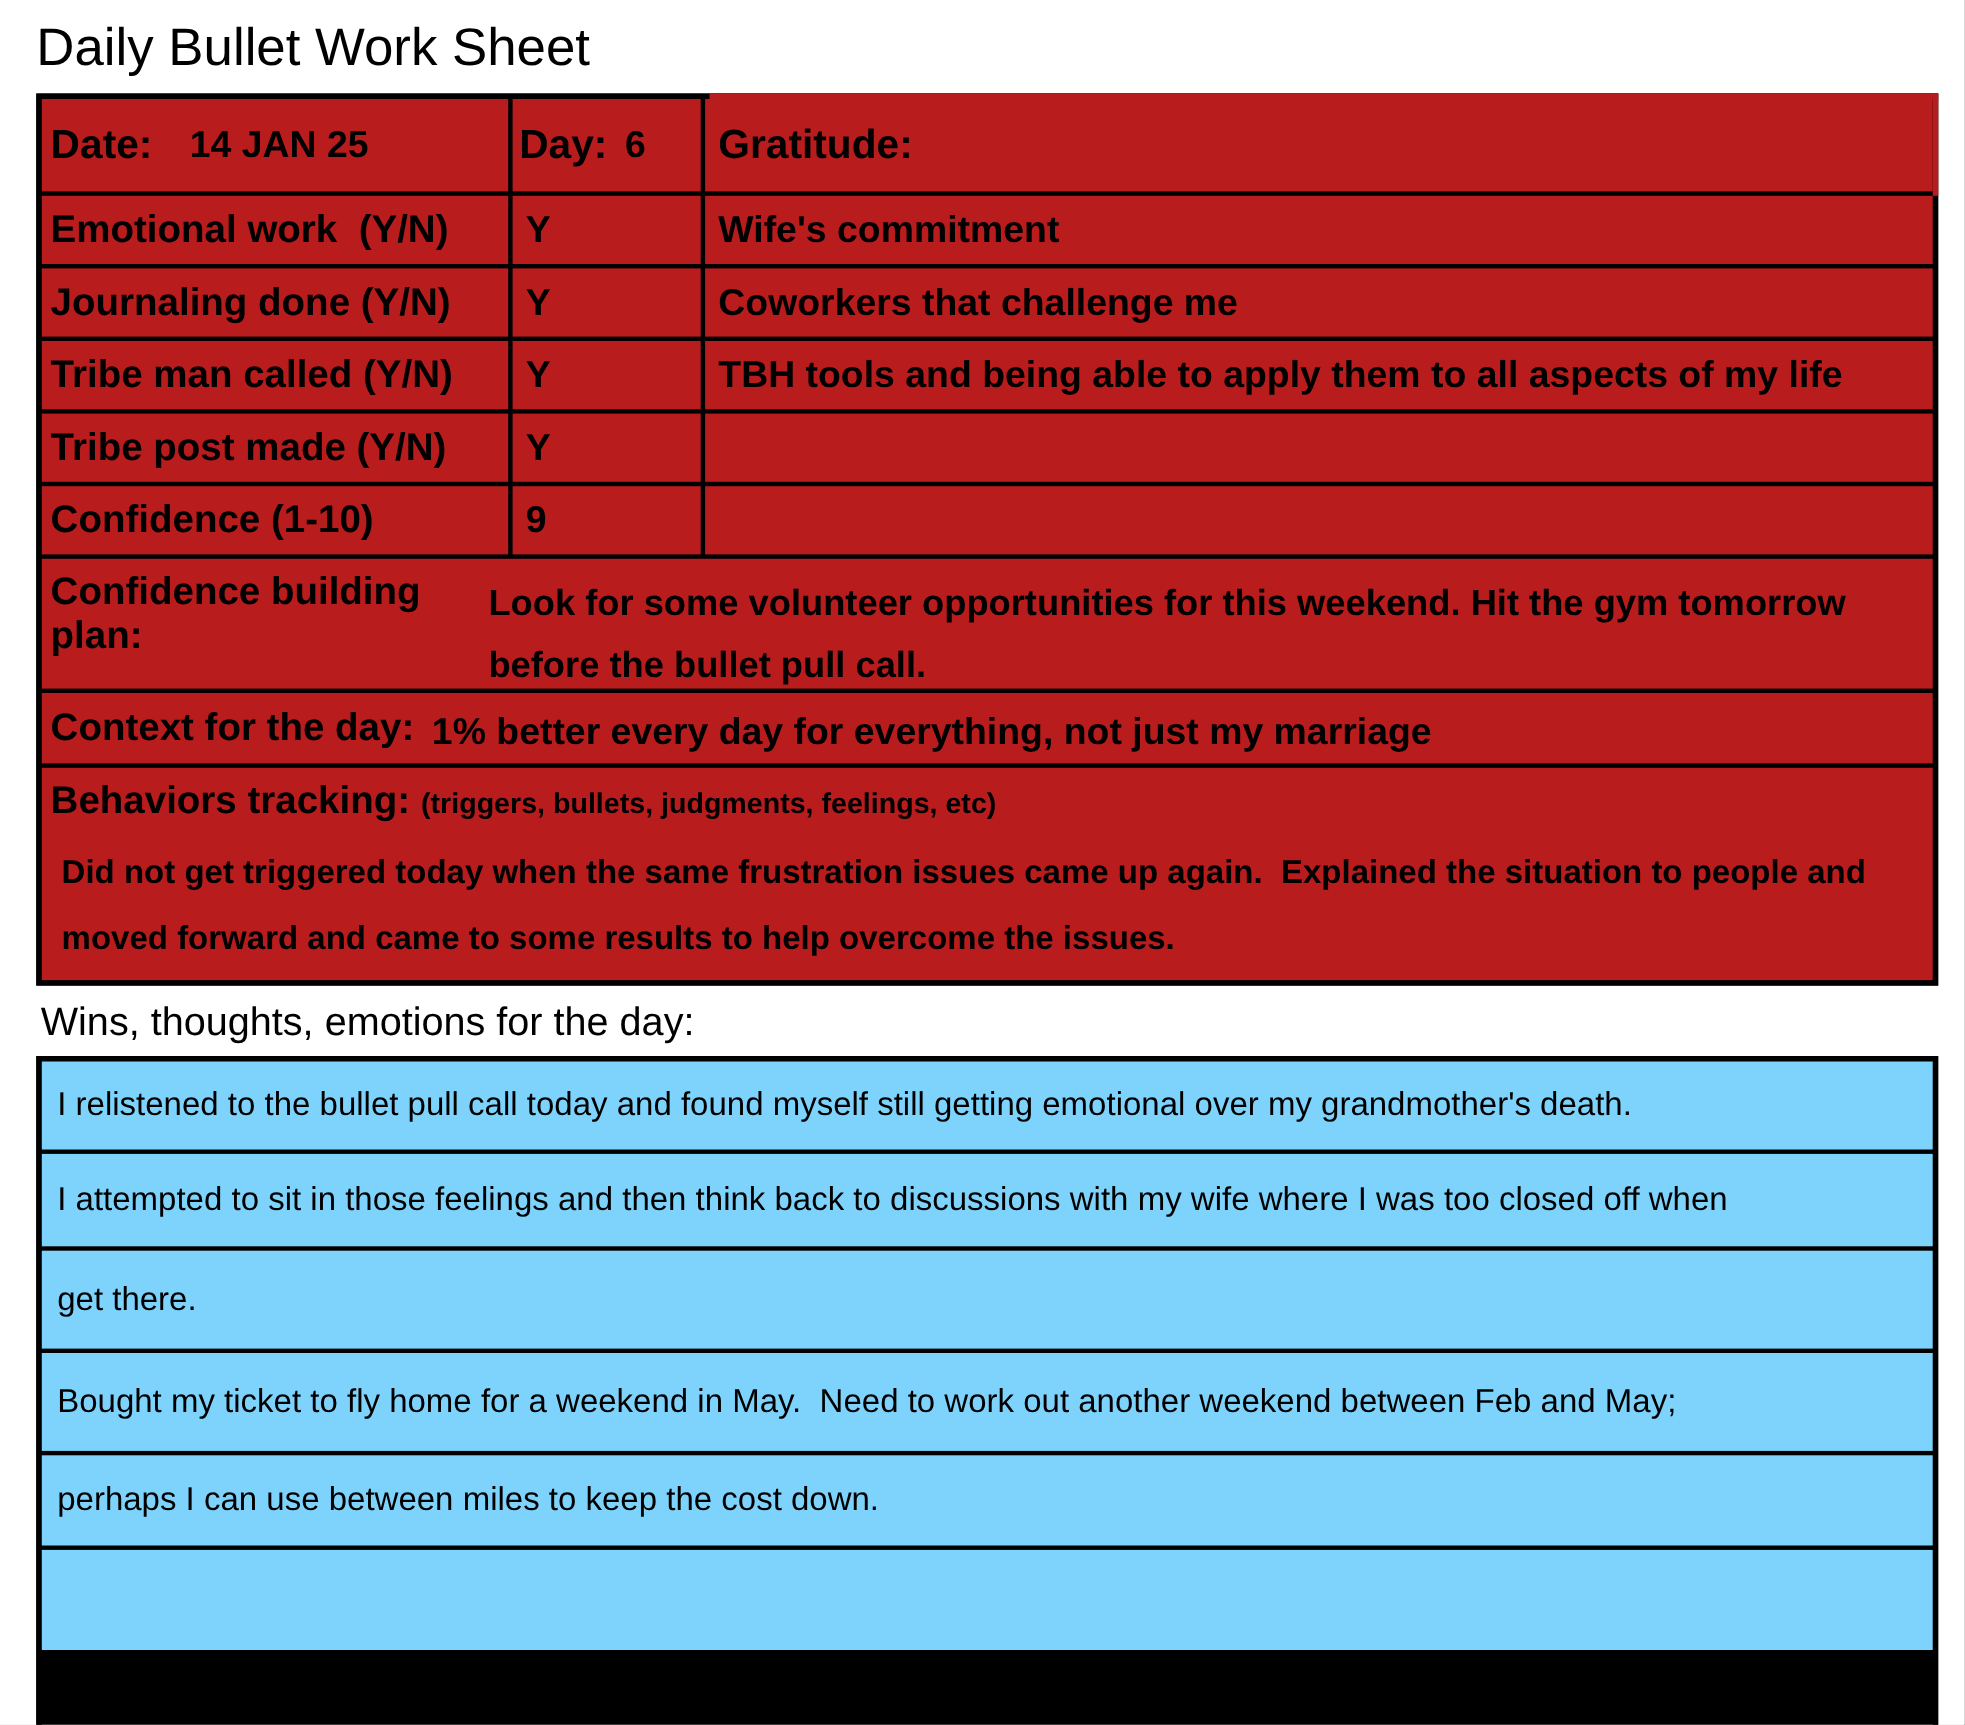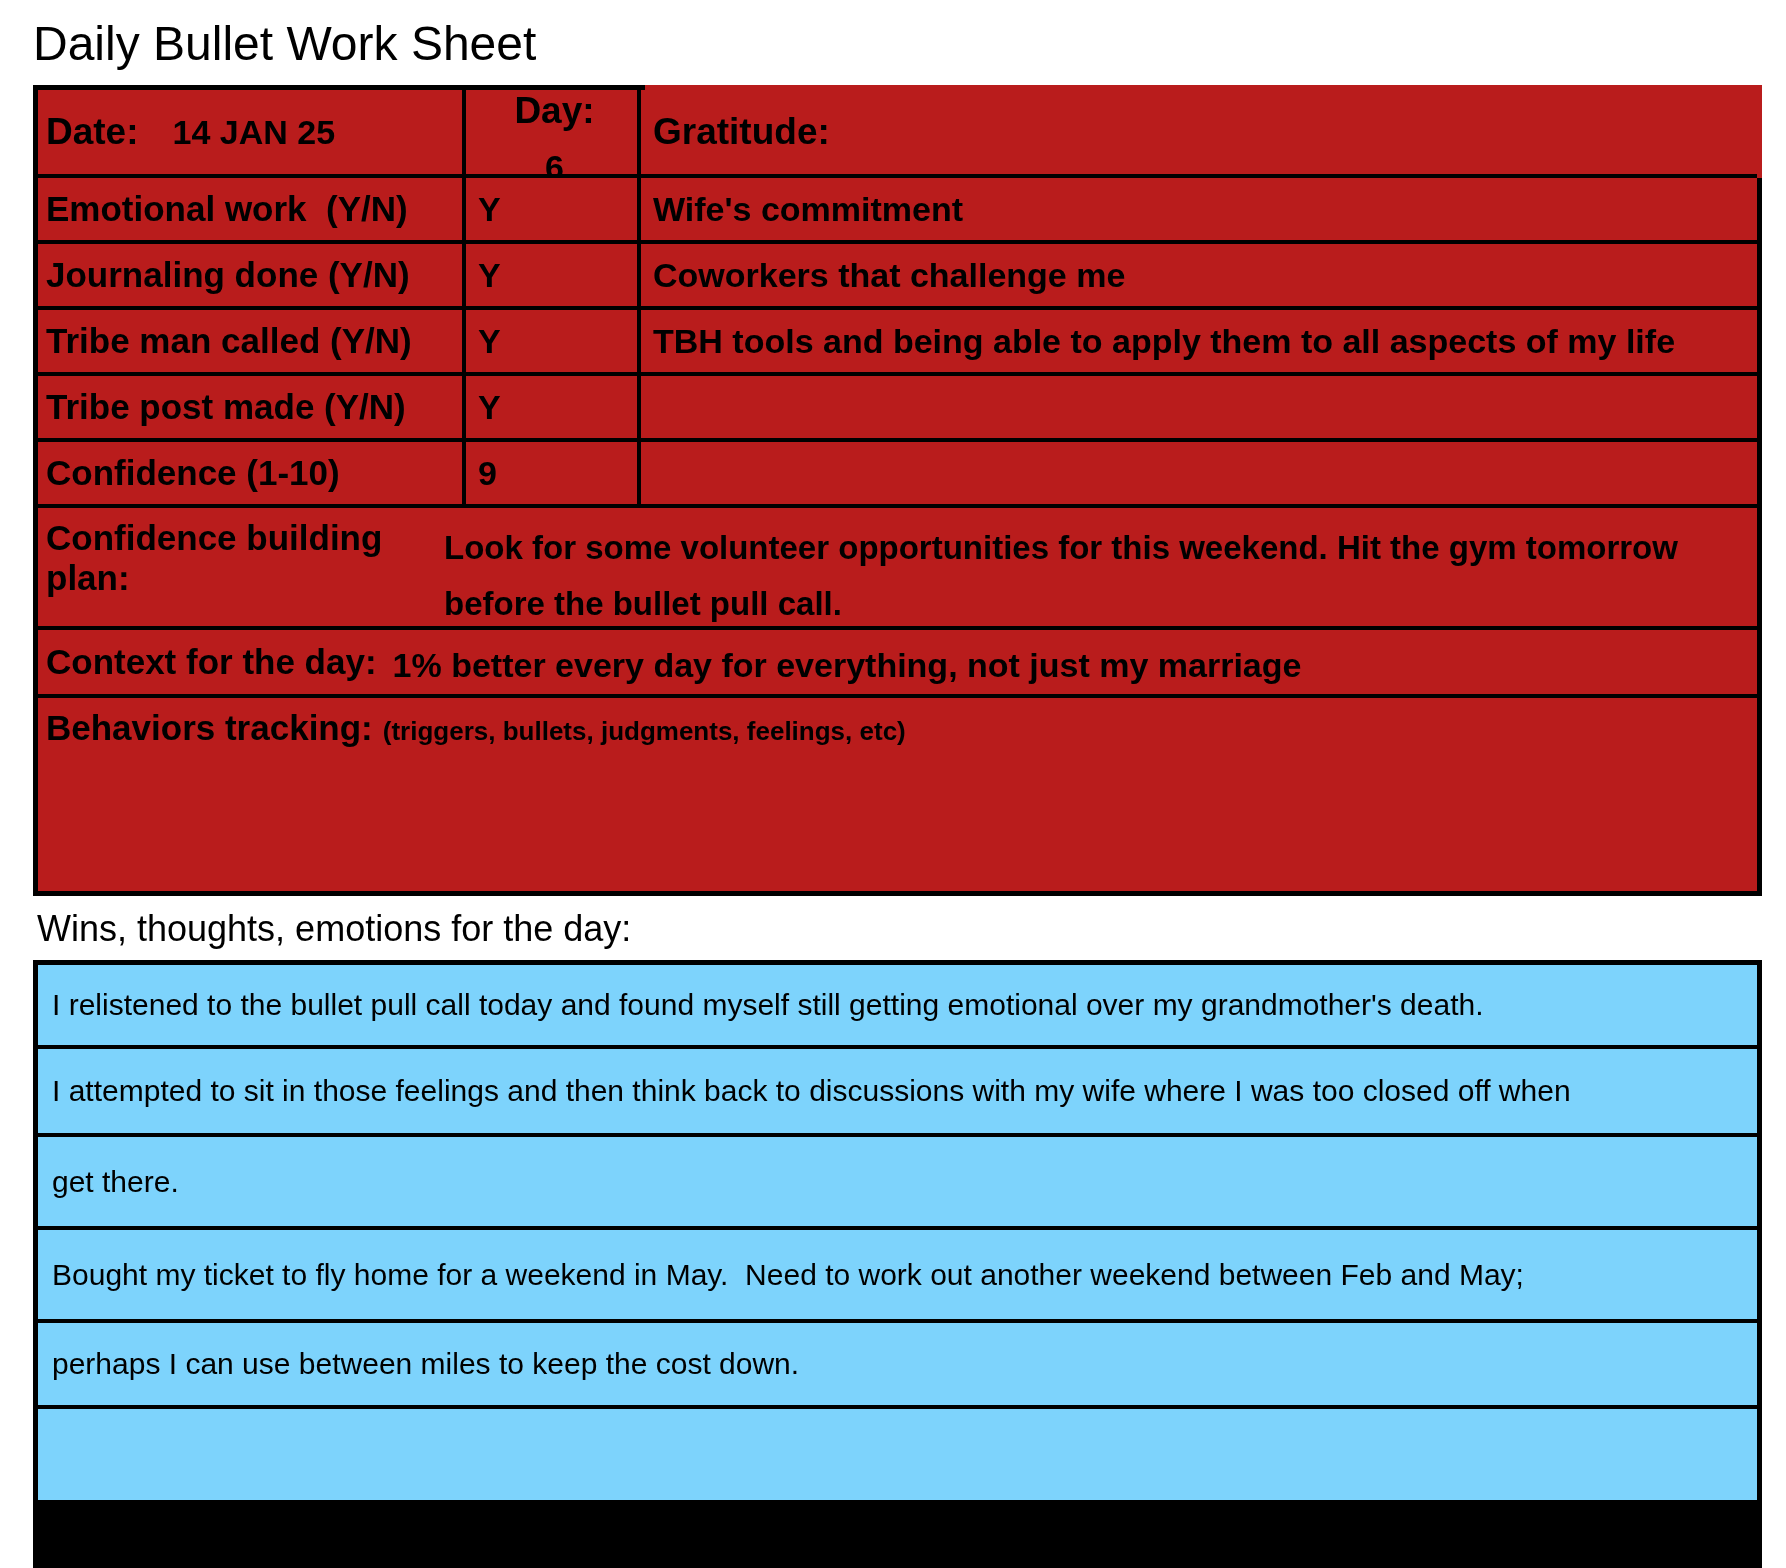--- a/index.html
+++ b/index.html
@@ -35,21 +35,21 @@
     width: 1729px;
     box-sizing: border-box;
   }
   .sheet > div { background: #b91c1c; font-weight: bold; }
   
   .erase-top    { position:absolute; top:-5px; left:607px; right:-5px; height:5px; background:#fff; }
   .erase-right  { position:absolute; top:-5px; right:-5px; width:5px; height:93px; background:#fff; }
 
   .cell { display:flex; align-items:center; box-sizing:border-box; }
   .cell-date  { padding-left:8px;  gap:34px; }
-  .cell-day   { padding-left:6px;  gap:16px;flex-direction:column; }
+  .cell-day   { padding-left:6px;  gap:16px; }
   .cell-grat  { padding-left:12px; }
   .lbl   { font-size:35px; white-space:pre; }
   .lbl-lg{ font-size:37px; }
   .val   { font-size:34px; white-space:pre; }
   .row-label { padding-left:8px;  font-size:35px; white-space:pre; }
   .row-value { padding-left:12px; font-size:34px; }
   .row-grat  { padding-left:12px; font-size:34px; }
 
   .span-all { grid-column: 1 / -1; }
 
@@ -148,20 +148,21 @@
     <div class="span-all context-row">
       <span class="context-label">Context for the day:</span>
       <span class="context-value">1% better every day for everything, not just my marriage</span>
     </div>
 
     <div class="span-all behaviors-row">
       <div class="behaviors-head">
         <span class="behaviors-label">Behaviors tracking:</span>
         <span class="behaviors-sublabel">(triggers, bullets, judgments, feelings, etc)</span>
       </div>
+      <div class="behaviors-value">Did not get triggered today when the same frustration issues came up again.  Explained the situation to people and moved forward and came to some results to help overcome the issues.</div>
     </div>
   </div>
 
   <div class="wins-heading">Wins, thoughts, emotions for the day:</div>
 
   <div class="wins-table">
     <div class="wins-row">I relistened to the bullet pull call today and found myself still getting emotional over my grandmother's death.</div>
     <div class="wins-row">I attempted to sit in those feelings and then think back to discussions with my wife where I was too closed off when</div>
     <div class="wins-row">get there.</div>
     <div class="wins-row">Bought my ticket to fly home for a weekend in May.  Need to work out another weekend between Feb and May;</div>

